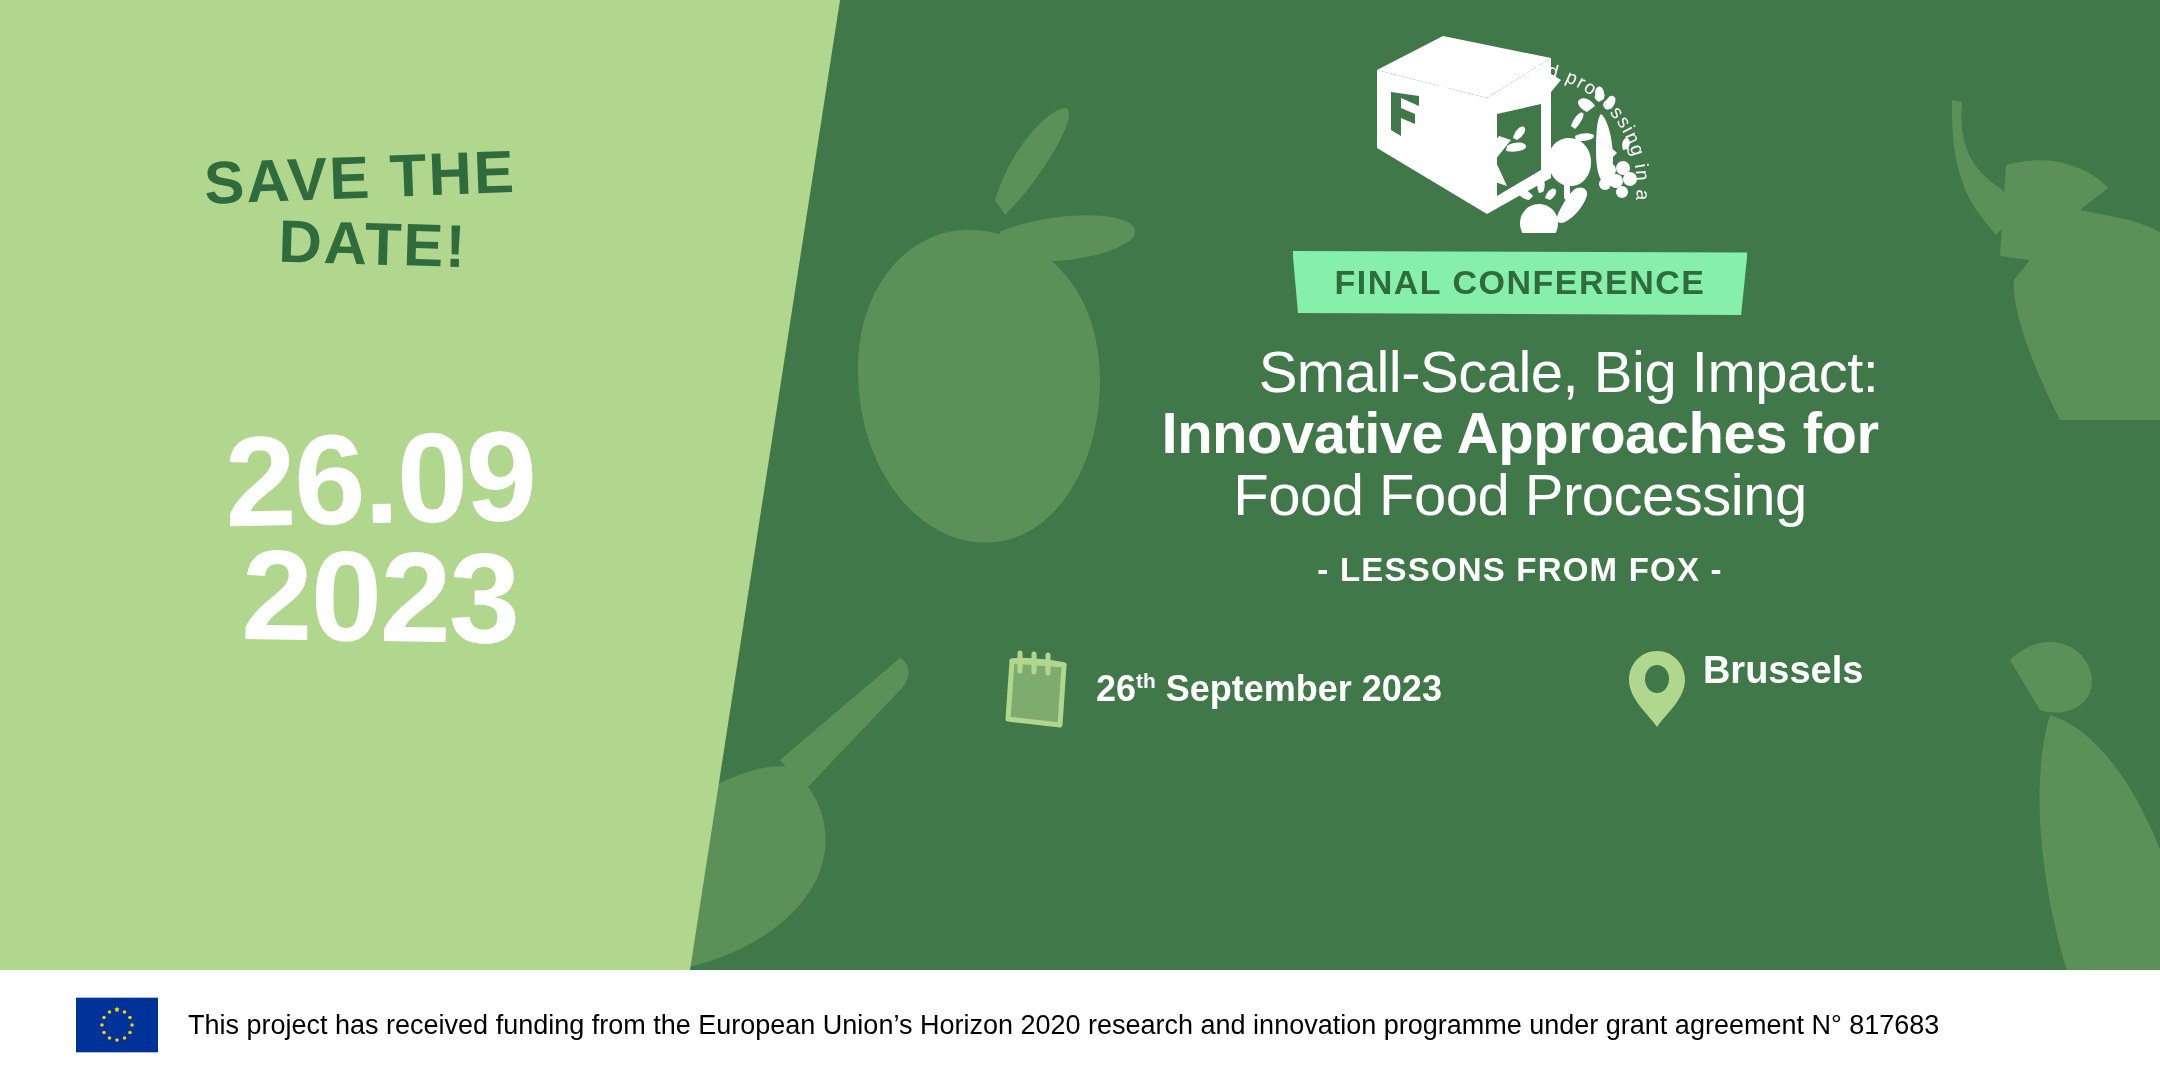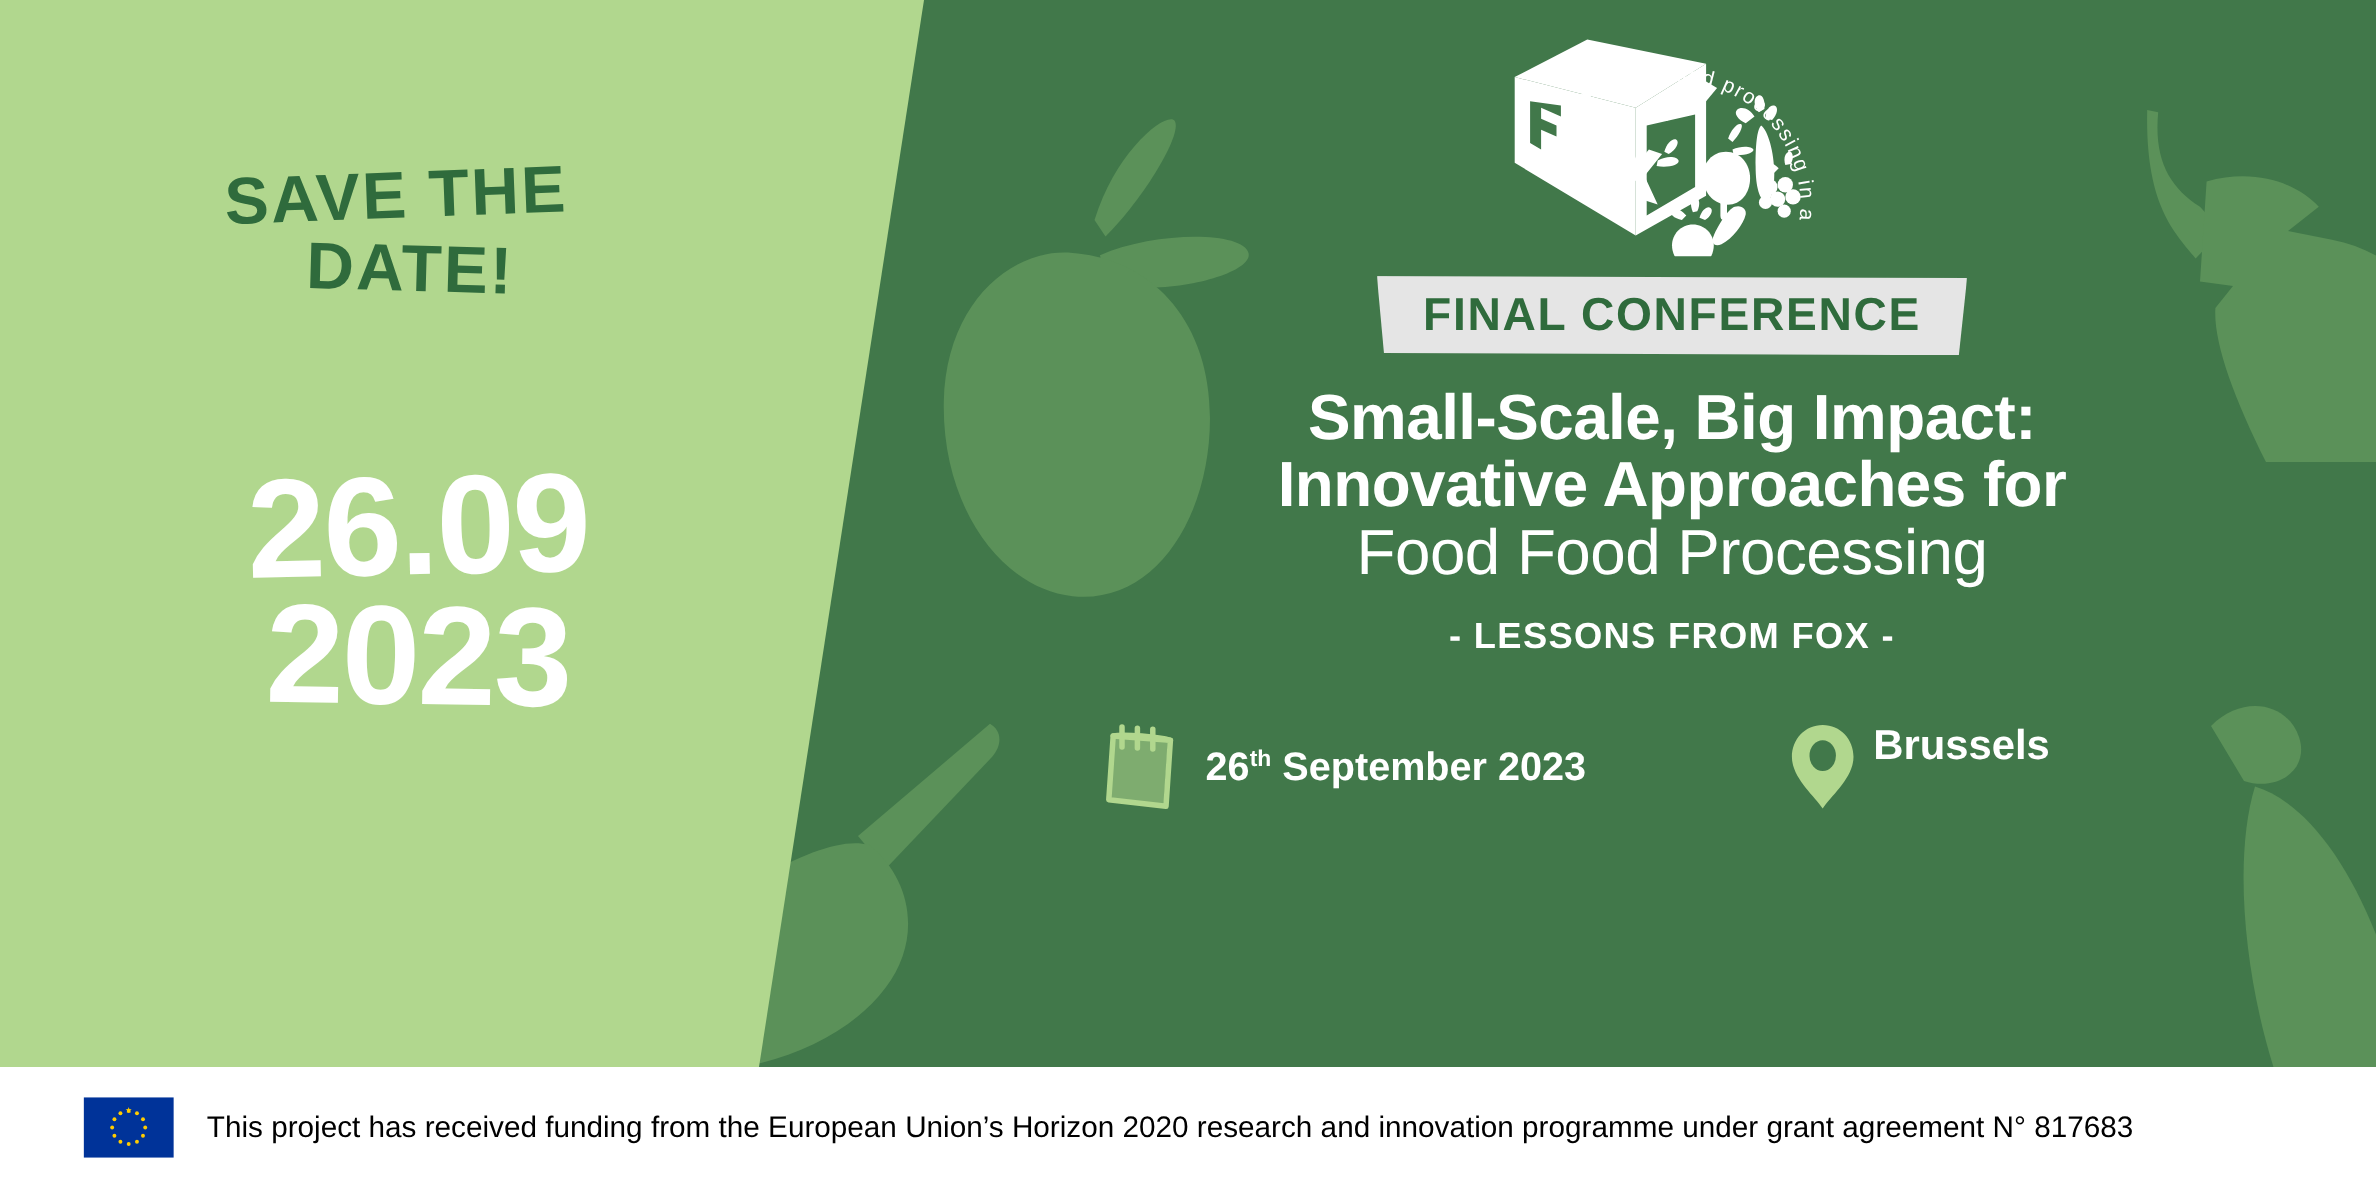--- a/index.html
+++ b/index.html
@@ -65,34 +65,34 @@
     display:flex; flex-direction:column; align-items:center;
   }
 
   
   #logo { position:relative; width:330px; height:215px; margin-top:18px; }
   #logo svg { display:block; width:330px; height:215px; }
 
   
   #badge-wrap { margin-top:18px; }
   #badge {
-    background:#e5e5e5;
+    background:#86efac;
     color:#2f6b3c;
     font-weight:bold;
-    font-size:42px;
+    font-size:34px;
     letter-spacing:1.5px;
     padding:14px 42px 16px 42px;
     clip-path: polygon(0 0, 100% 2.5%, 98.6% 100%, 1.2% 97%);
     display:inline-block;
     line-height:1;
   }
 
   
   #title { margin-top:26px; text-align:center; color:#ffffff; line-height:1.06; }
-  #title-l1 { font-size:58px; font-weight:bold; display:block; letter-spacing:-0.5px; }
+  #title-l1 { font-size:58px; font-weight:normal; display:block; letter-spacing:-0.5px;text-align:right; }
   #title-l2 { font-size:58px; font-weight:bold; display:block; letter-spacing:-0.5px; }
   #title-l3 { font-size:58px; font-weight:normal; display:block; letter-spacing:-0.5px; }
 
   
   #subtitle {
     margin-top:26px; color:#ffffff;
     font-size:33px; font-weight:bold; letter-spacing:1.2px;
   }
 
   

